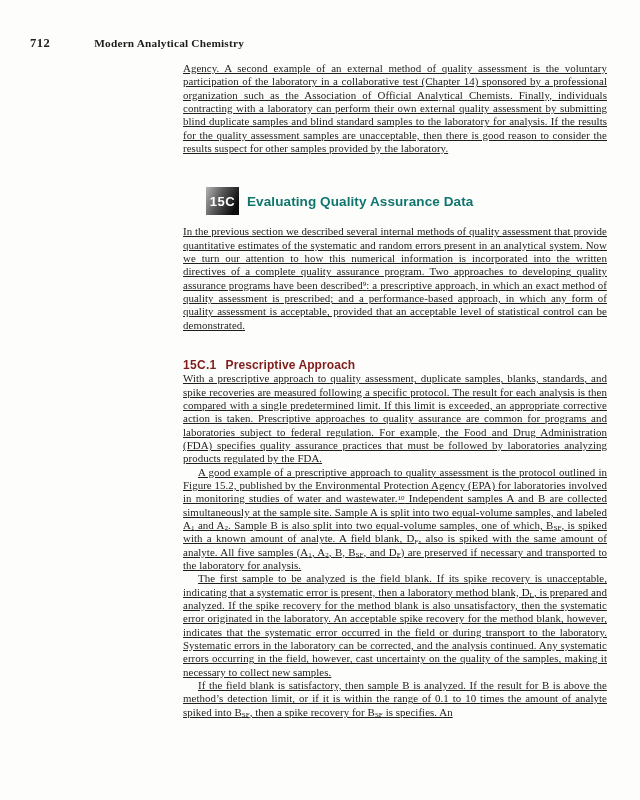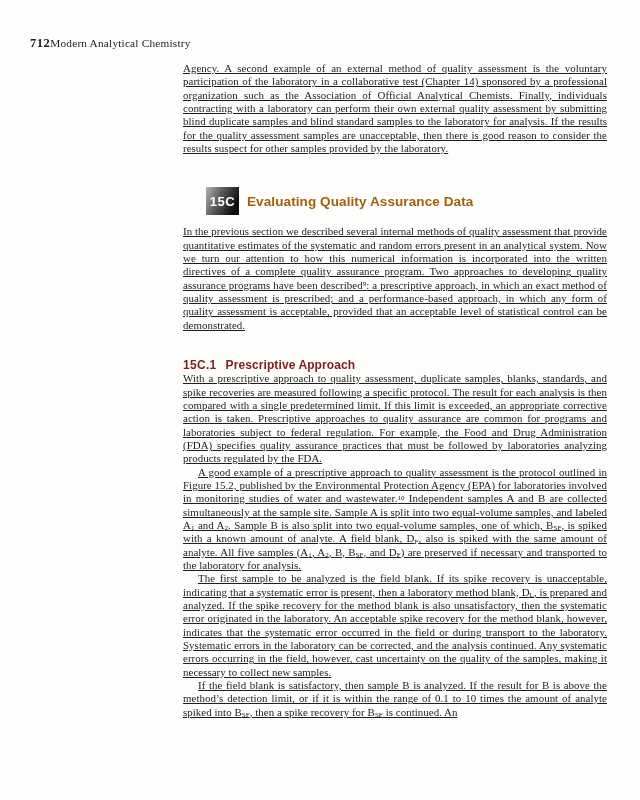--- a/index.html
+++ b/index.html
@@ -24,22 +24,24 @@
     align-items: baseline;
     text-align: center;
   }
   .pagenum {
     font-family: "Liberation Serif", serif;
     font-weight: bold;
     font-size: 12.5px;
     letter-spacing: 0.5px;
   }
   .runhead {
+    margin-left: 44px;
     font-size: 11.3px;
     letter-spacing: 0.2px;
+    font-weight: bold;
   }
   .column {
     position: absolute;
     left: 183px;
     top: 62px;
     width: 424px;
   }
   p.body {
     margin: 0;
     font-size: 10.9px;
@@ -79,21 +81,21 @@
     background: linear-gradient(115deg, #b5b5b5 0%, #5a5a5a 40%, #0c0c0c 85%);
     color: #ffffff;
     font-weight: bold;
     font-size: 13px;
     letter-spacing: 0.5px;
   }
   .sec-title {
     margin-left: 8px;
     font-weight: bold;
     font-size: 13.5px;
-    color: #a16207;
+    color: #0f766e;
     letter-spacing: 0.1px;
   }
   h3.subsec {
     display: flex;
     align-items: flex-end;
     margin: 26px 0 0 0;
     font-family: "Liberation Sans", sans-serif;
     font-weight: bold;
     font-size: 12px;
     color: #7f1d1d;
@@ -123,16 +125,16 @@
     <p class="body"><span>In the previous section we described several internal methods of quality assessment that provide quantitative estimates of the systematic and random errors present in an analytical system. Now we turn our attention to how this numerical information is incorporated into the written directives of a complete quality assurance program. Two approaches to developing quality assurance programs have been described</span><sup>9</sup><span>: a prescriptive approach, in which an exact method of quality assessment is prescribed; and a performance-based approach, in which any form of quality assessment is acceptable, provided that an acceptable level of statistical control can be demonstrated.</span></p>
 
     <h3 class="subsec">
       <span class="subsec-num">15C.1</span>
       <span class="subsec-title">Prescriptive Approach</span>
     </h3>
 
     <p class="body"><span>With a prescriptive approach to quality assessment, duplicate samples, blanks, standards, and spike recoveries are measured following a specific protocol. The result for each analysis is then compared with a single predetermined limit. If this limit is exceeded, an appropriate corrective action is taken. Prescriptive approaches to quality assurance are common for programs and laboratories subject to federal regulation. For example, the Food and Drug Administration (FDA) specifies quality assurance practices that must be followed by laboratories analyzing products regulated by the FDA.</span></p>
     <p class="body indent"><span>A good example of a prescriptive approach to quality assessment is the protocol outlined in Figure 15.2, published by the Environmental Protection Agency (EPA) for laboratories involved in monitoring studies of water and wastewater.</span><sup>10</sup><span> Independent samples A and B are collected simultaneously at the sample site. Sample A is split into two equal-volume samples, and labeled A</span><sub>1</sub><span> and A</span><sub>2</sub><span>. Sample B is also split into two equal-volume samples, one of which, B</span><sub>SF</sub><span>, is spiked with a known amount of analyte. A field blank, D</span><sub>F</sub><span>, also is spiked with the same amount of analyte. All five samples (A</span><sub>1</sub><span>, A</span><sub>2</sub><span>, B, B</span><sub>SF</sub><span>, and D</span><sub>F</sub><span>) are preserved if necessary and transported to the laboratory for analysis.</span></p>
     <p class="body indent"><span>The first sample to be analyzed is the field blank. If its spike recovery is unacceptable, indicating that a systematic error is present, then a laboratory method blank, D</span><sub>L</sub><span>, is prepared and analyzed. If the spike recovery for the method blank is also unsatisfactory, then the systematic error originated in the laboratory. An acceptable spike recovery for the method blank, however, indicates that the systematic error occurred in the field or during transport to the laboratory. Systematic errors in the laboratory can be corrected, and the analysis continued. Any systematic errors occurring in the field, however, cast uncertainty on the quality of the samples, making it necessary to collect new samples.</span></p>
-    <p class="body indent"><span>If the field blank is satisfactory, then sample B is analyzed. If the result for B is above the method’s detection limit, or if it is within the range of 0.1 to 10 times the amount of analyte spiked into B</span><sub>SF</sub><span>, then a spike recovery for B</span><sub>SF</sub><span> is continued. An</span></p>
+    <p class="body indent"><span>If the field blank is satisfactory, then sample B is analyzed. If the result for B is above the method’s detection limit, or if it is within the range of 0.1 to 10 times the amount of analyte spiked into B</span><sub>SF</sub><span>, then a spike recovery for B</span><sub>SF</sub><span> is specifies. An</span></p>
 
   </main>
 </div>
 
 </body></html>

